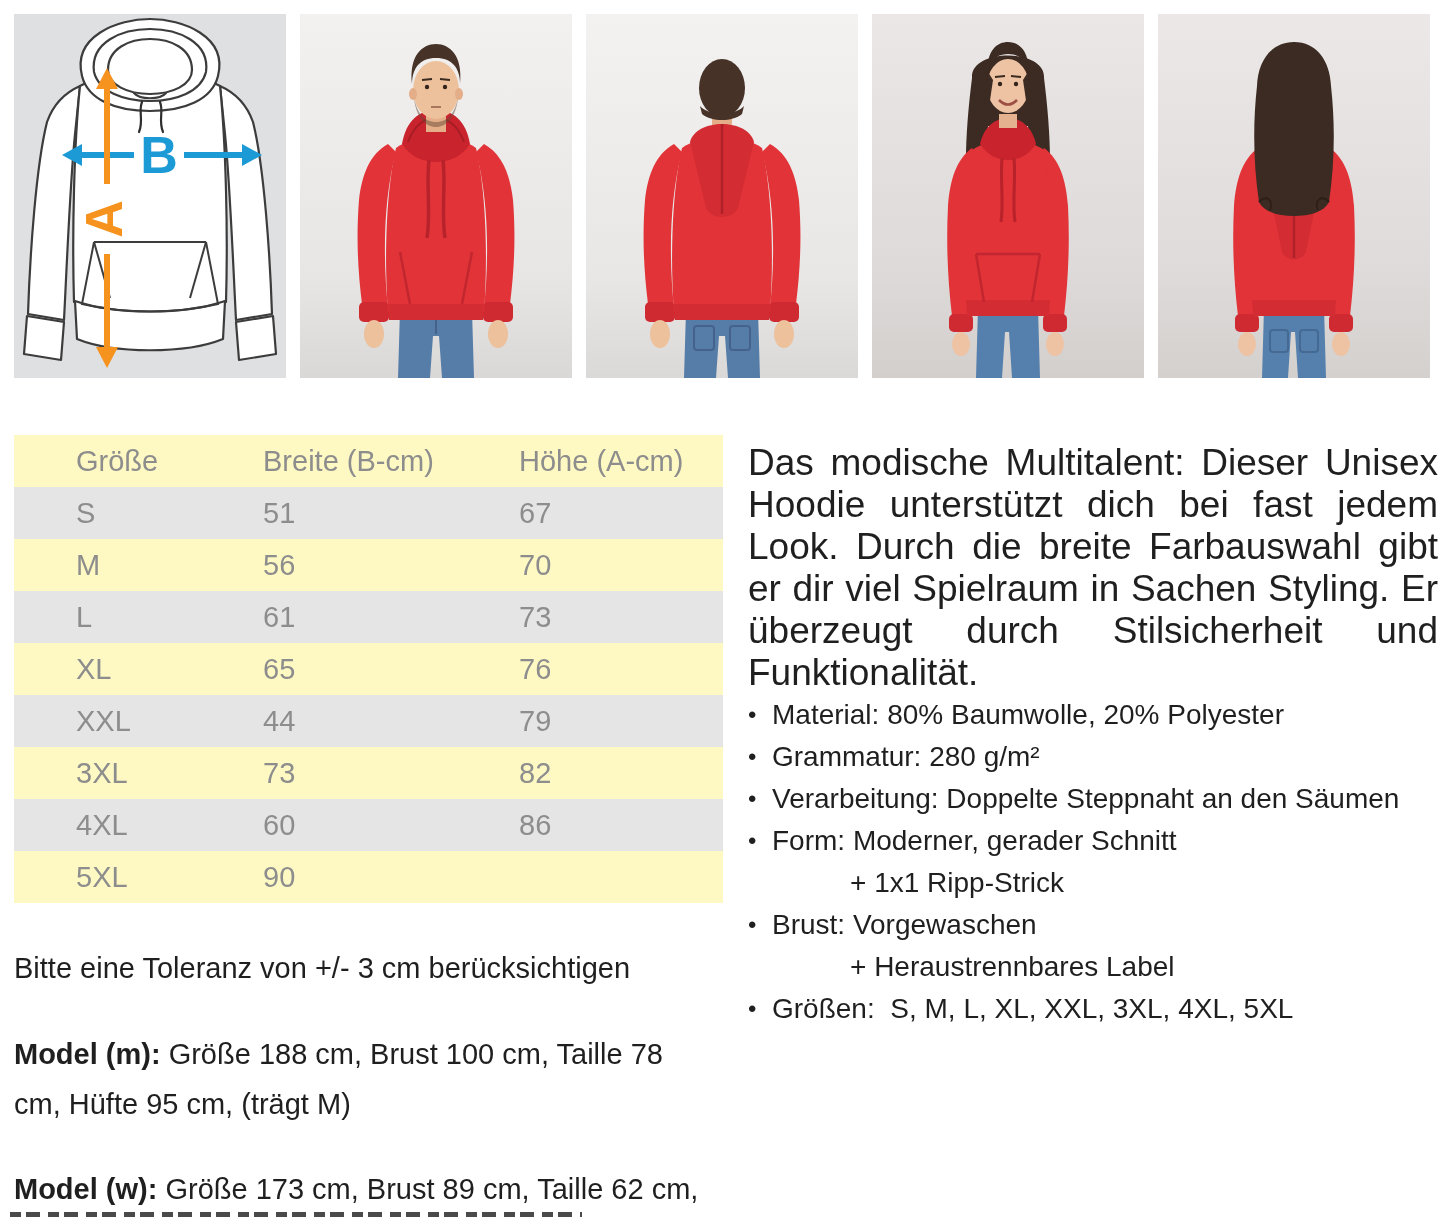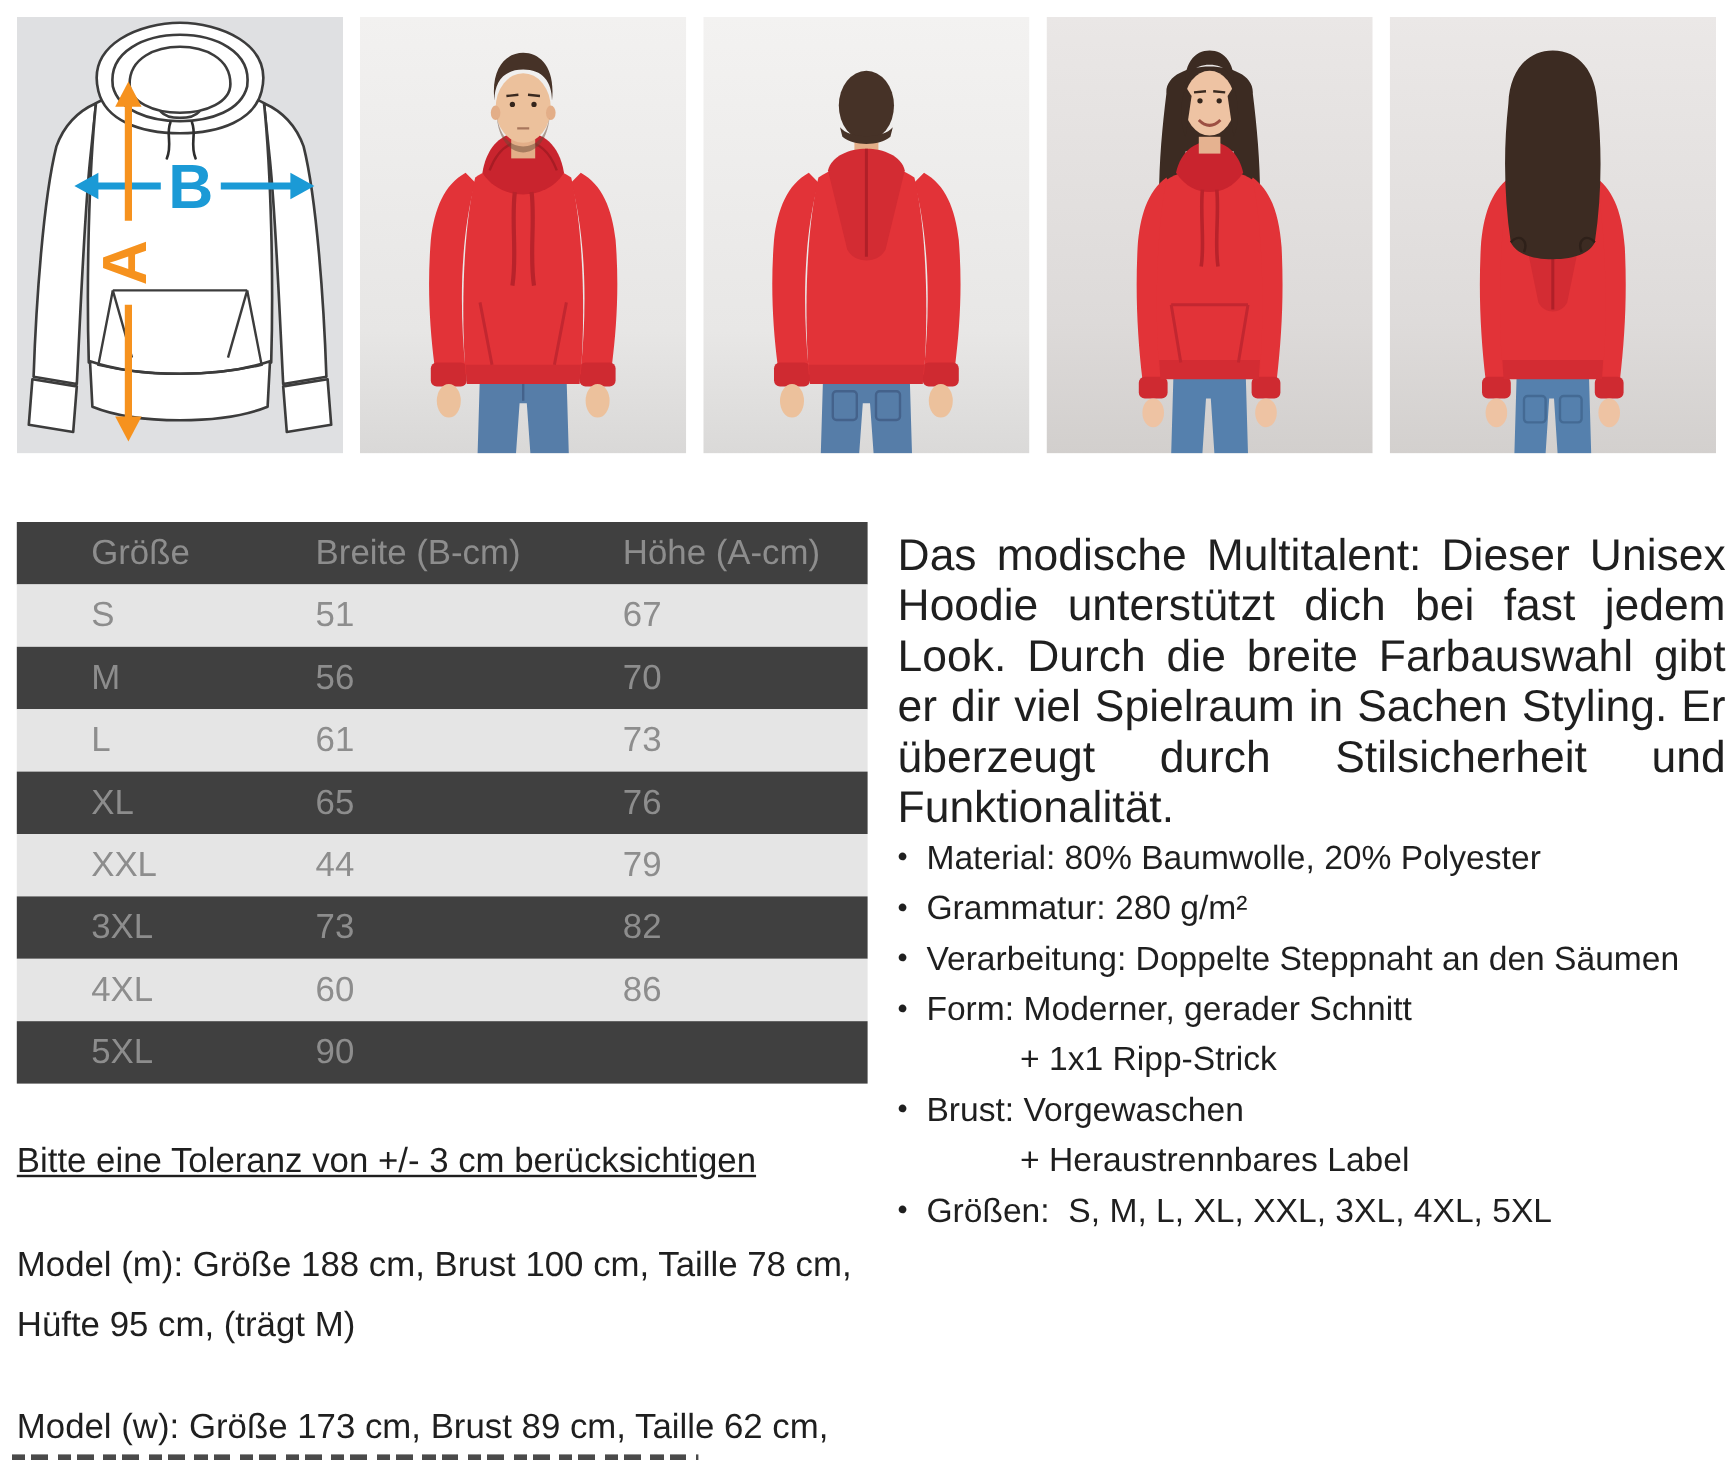--- a/index.html
+++ b/index.html
@@ -5,30 +5,30 @@
   html,body{margin:0;padding:0;background:#ffffff;}
   .page{position:relative;width:1442px;height:1217px;background:#ffffff;overflow:hidden;
         font-family:"Liberation Sans",sans-serif;color:#1f1f1f;}
   
   .gallery{position:absolute;left:14px;top:14px;display:flex;gap:14px;}
   .panel{width:272px;height:364px;overflow:hidden;}
   .panel svg{display:block;width:272px;height:364px;}
   
   .size-table{position:absolute;left:14px;top:435px;width:709px;font-size:29px;color:#8d8d8d;}
   .trow{display:grid;grid-template-columns:249px 256px 204px;height:52px;line-height:52px;
-        background:#404040;}
+        background:#fef9c3;}
   .trow.odd{background:#e5e5e5;}
   .trow span{padding-left:0;}
   .trow span:first-child{padding-left:62px;}
   
-  .tolerance-note{position:absolute;left:14px;top:948px;width:706px;font-size:29px;line-height:40px;text-decoration:underline;}
+  .tolerance-note{position:absolute;left:14px;top:948px;width:706px;font-size:29px;line-height:40px;}
   .model-note{position:absolute;left:14px;width:700px;font-size:29px;line-height:50px;}
   .model-note.m{top:1000px;}
   .model-note.w{top:1135px;}
-  .model-note b{font-weight:normal;}
+  .model-note b{font-weight:bold;}
   .clip-strip{position:absolute;left:10px;top:1212px;width:572px;height:5px;
       background:repeating-linear-gradient(90deg,#2a2a2a 0 11px,transparent 11px 16px,#2a2a2a 16px 30px,transparent 30px 38px);
       opacity:.85;}
   
   .descr{position:absolute;left:748px;top:442px;width:690px;font-size:37px;line-height:42px;
          text-align:justify;}
   .bullets{position:absolute;left:746px;top:694px;width:692px;margin:0;padding:0;list-style:none;
            font-size:28px;line-height:42px;}
   .bullets li{position:relative;padding-left:26px;}
   .bullets .dot{position:absolute;left:2px;top:0;font-size:24px;}

